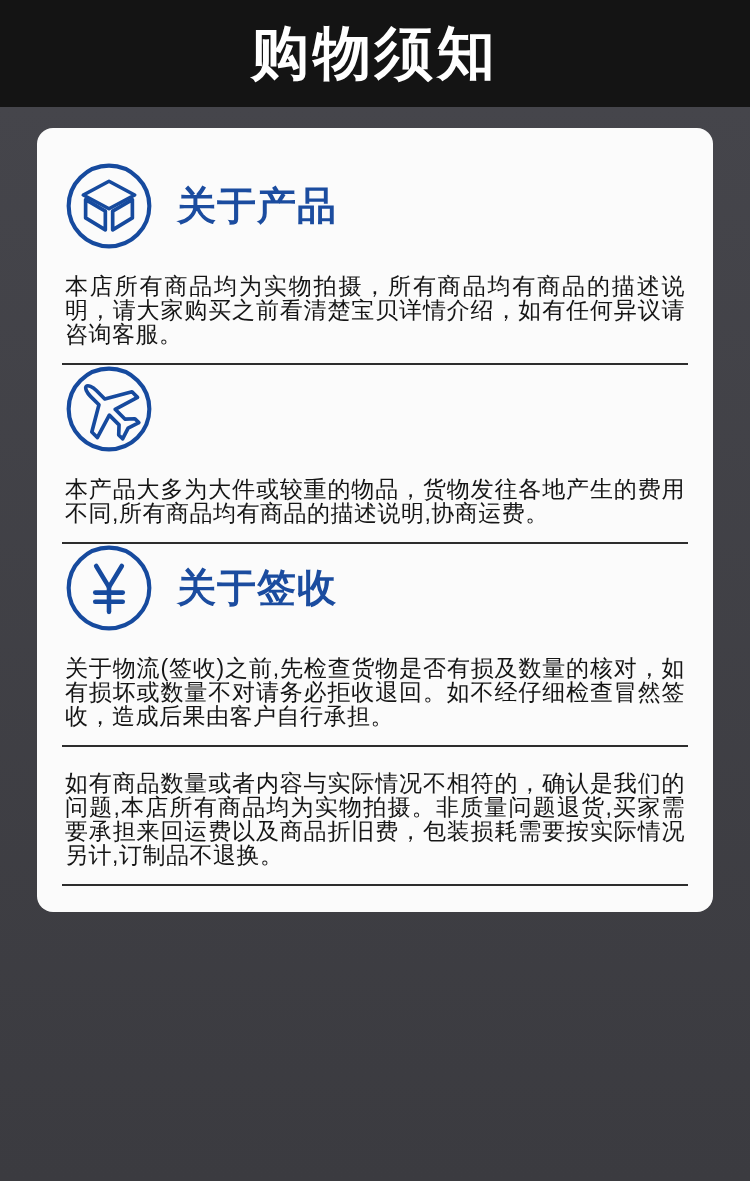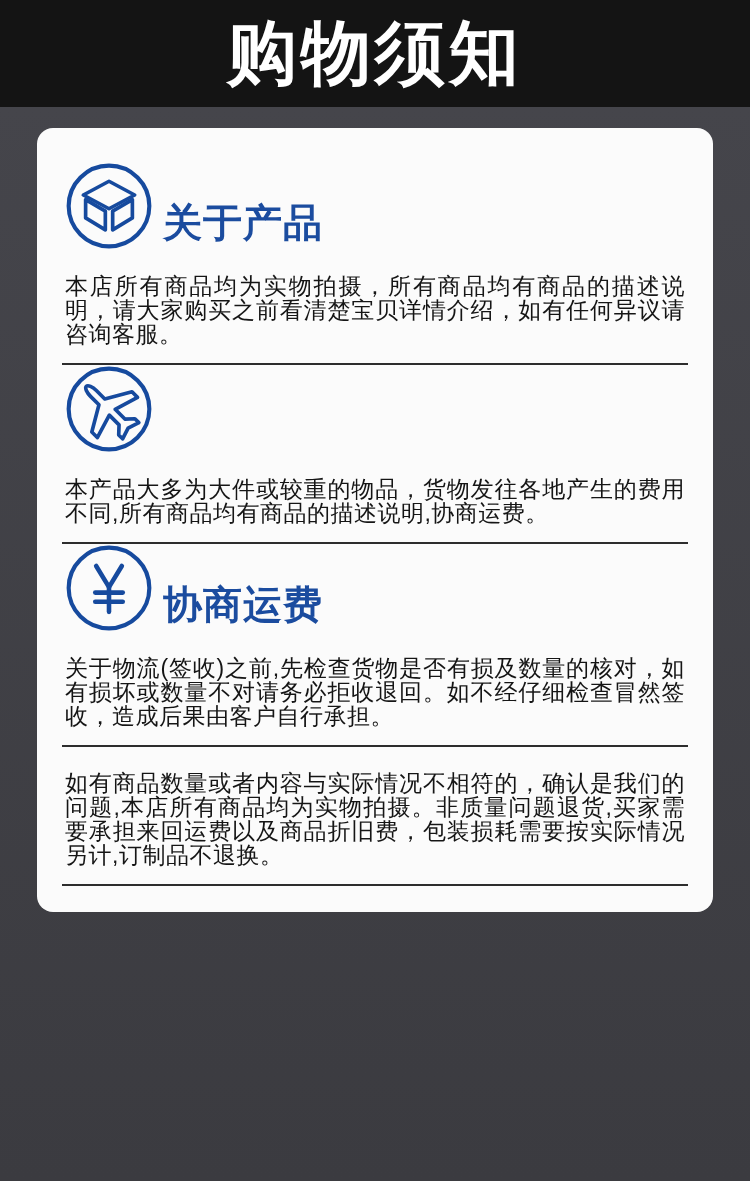--- a/index.html
+++ b/index.html
@@ -9,35 +9,35 @@
     font-family:"Liberation Sans","DejaVu Sans",sans-serif;
     overflow:hidden;
   }
   .header{
     width:750px;height:107px;
     background:#141414;
     display:flex;align-items:center;justify-content:center;
   }
   .header-title{
     color:#ffffff;
-    font-size:70px;
+    font-size:58px;
     font-weight:bold;
     letter-spacing:4px;
   }
   .card{
     width:676px;
     margin:21px auto 0 auto;
     background:#fbfbfb;
     border-radius:16px;
     padding:34px 0 26px 0;
     box-sizing:border-box;
   }
   .section{padding:0 28px;}
   .sec-head{
-    display:flex;align-items:flex-end;gap:10px;height:88px;
+    display:flex;align-items:center;gap:24px;height:88px;
   }
   .sec-icon{width:88px;height:88px;flex:0 0 88px;}
   .sec-title{
     font-size:39px;
     font-weight:bold;
     color:#1b4c9f;
     letter-spacing:1px;
   }
   .sec-body{
     margin-top:24px;
@@ -97,21 +97,21 @@
 
   <div class="section">
     <div class="sec-head">
       <svg class="sec-icon" viewBox="0 0 96 96">
         <circle class="stroke" cx="48" cy="48" r="44" stroke-width="4.5"></circle>
         <path class="stroke" stroke-width="5" d="M34 24 L48 47 L62 24"></path>
         <path class="stroke" stroke-width="5" d="M48 47 L48 74"></path>
         <path class="stroke" stroke-width="5" d="M33 53 L63 53"></path>
         <path class="stroke" stroke-width="5" d="M33 63 L63 63"></path>
       </svg>
-      <div class="sec-title">协商运费</div>
+      <div class="sec-title">关于签收</div>
     </div>
     <div class="sec-body">关于物流(签收)之前,先检查货物是否有损及数量的核对，如有损坏或数量不对请务必拒收退回。如不经仔细检查冒然签收，造成后果由客户自行承担。</div>
   </div>
   <div class="divider"></div>
 
   <div class="section">
     <div class="sec-body">如有商品数量或者内容与实际情况不相符的，确认是我们的问题,本店所有商品均为实物拍摄。非质量问题退货,买家需要承担来回运费以及商品折旧费，包装损耗需要按实际情况另计,订制品不退换。</div>
   </div>
   <div class="divider"></div>
 

